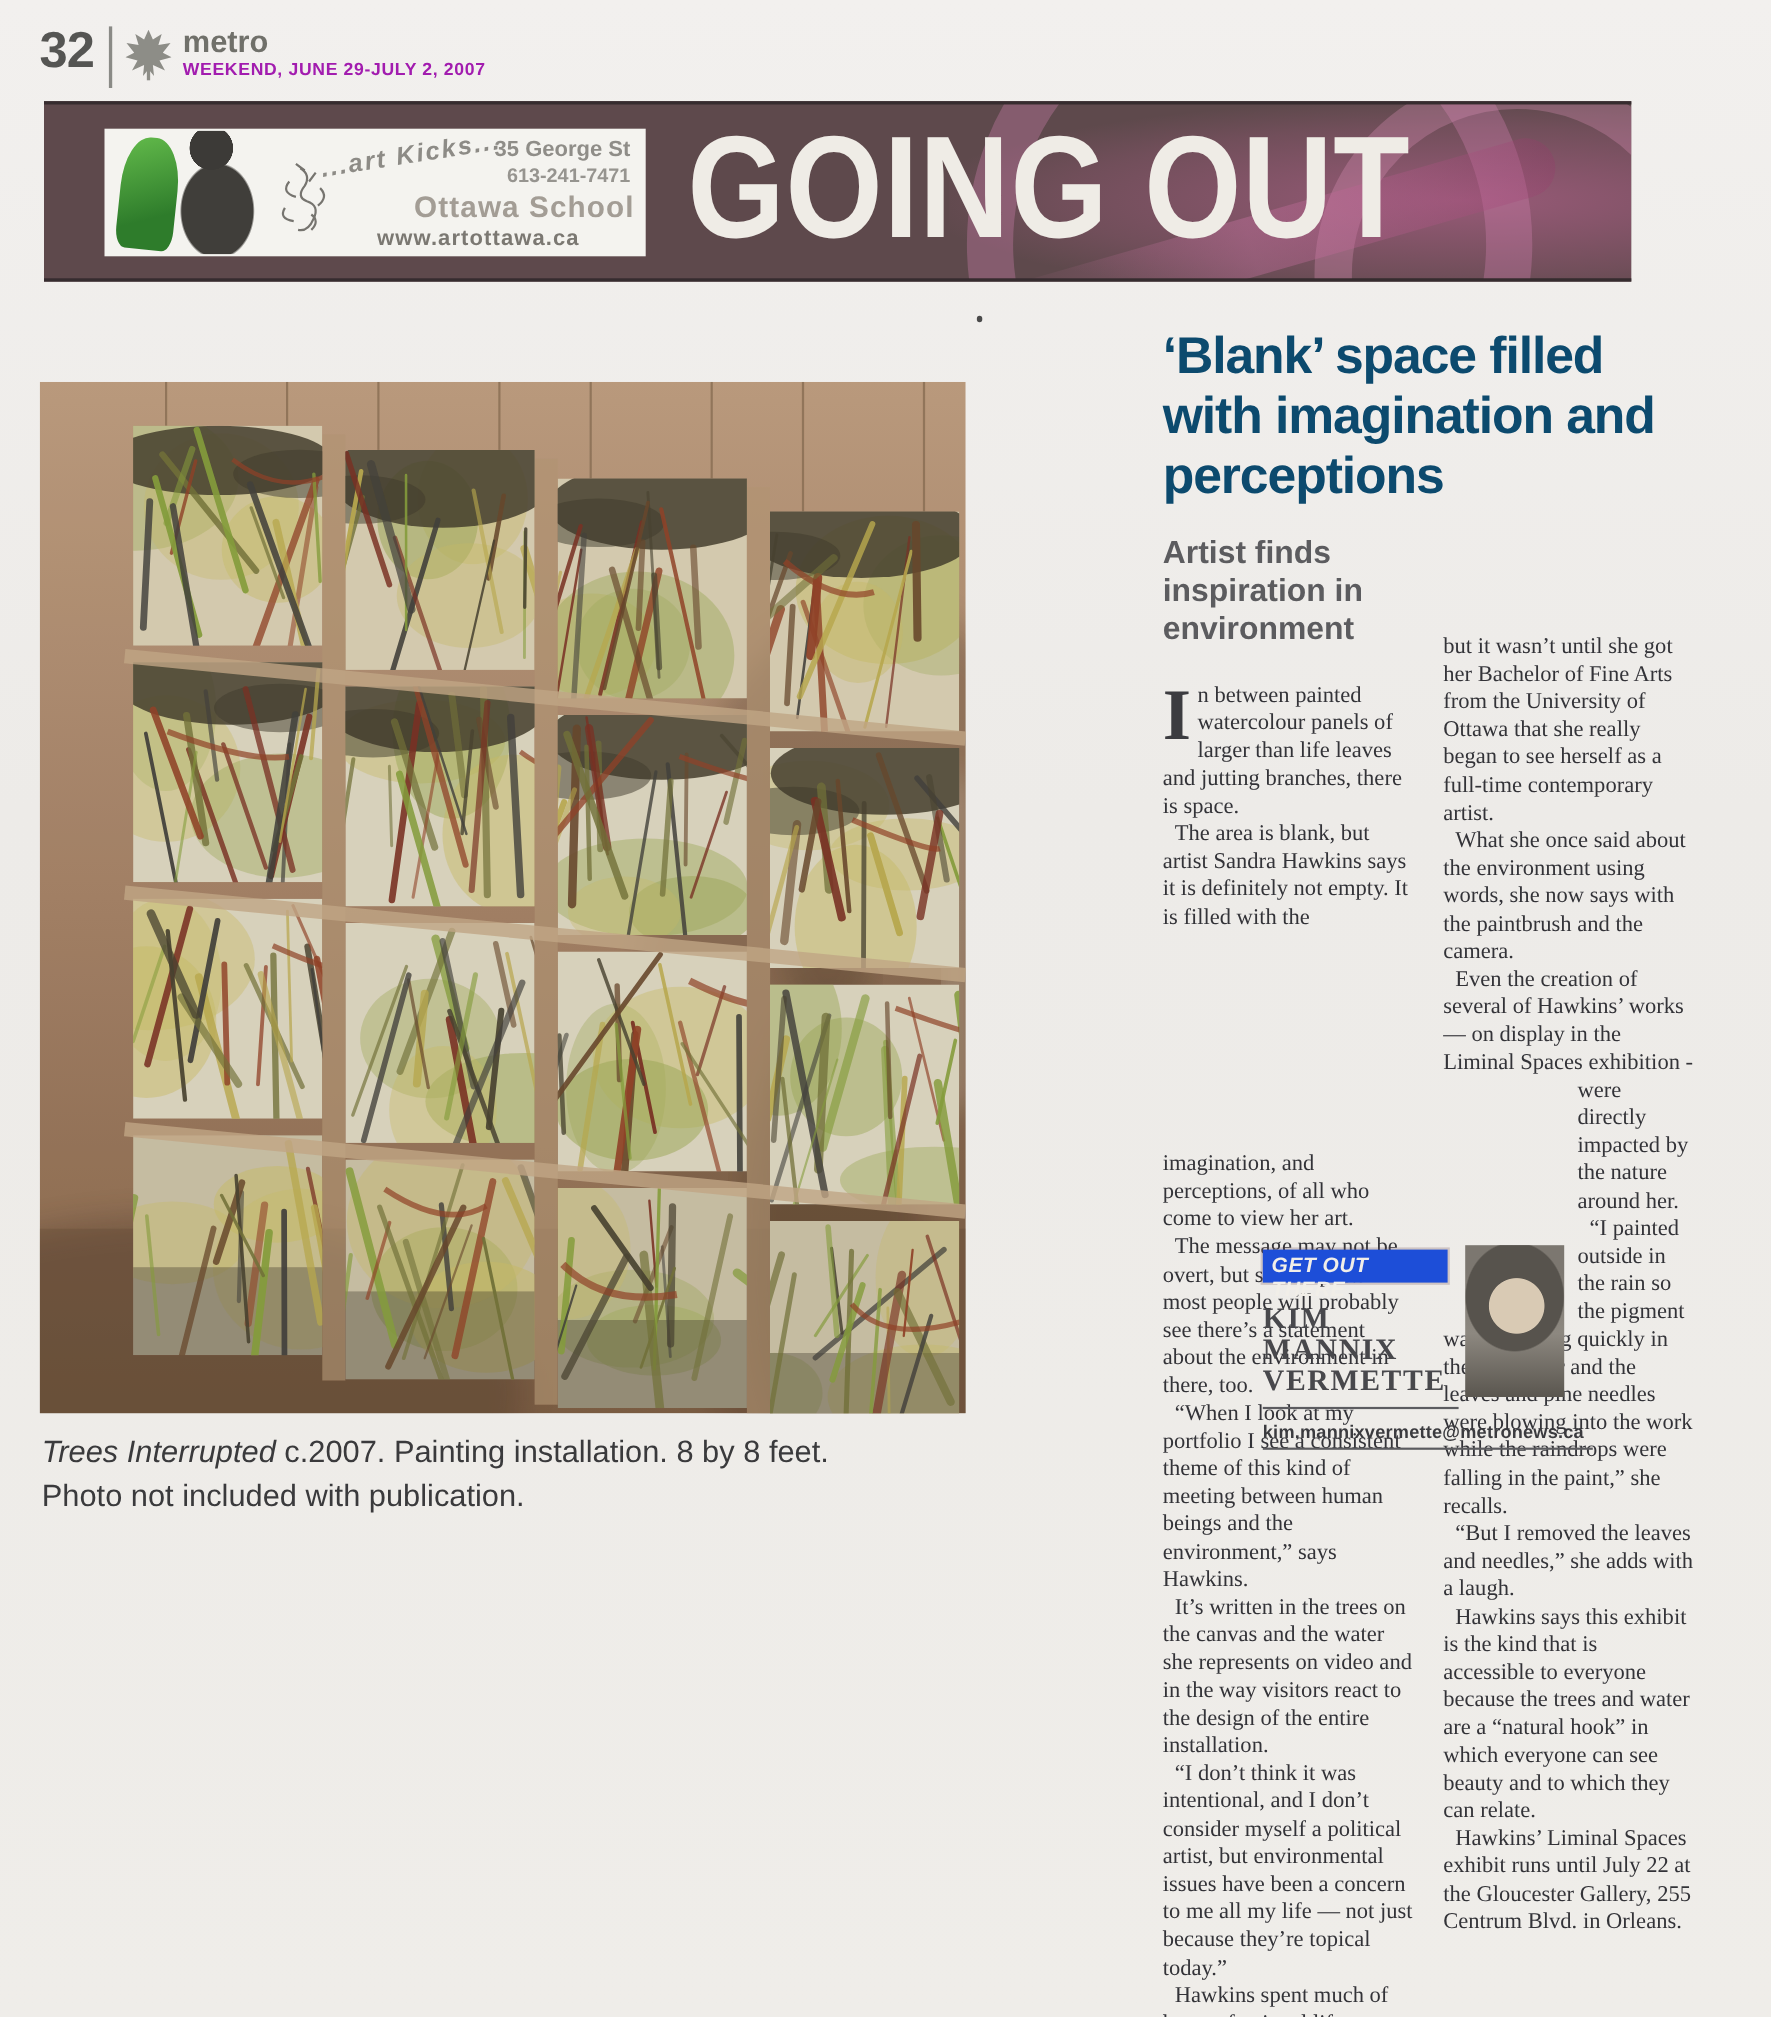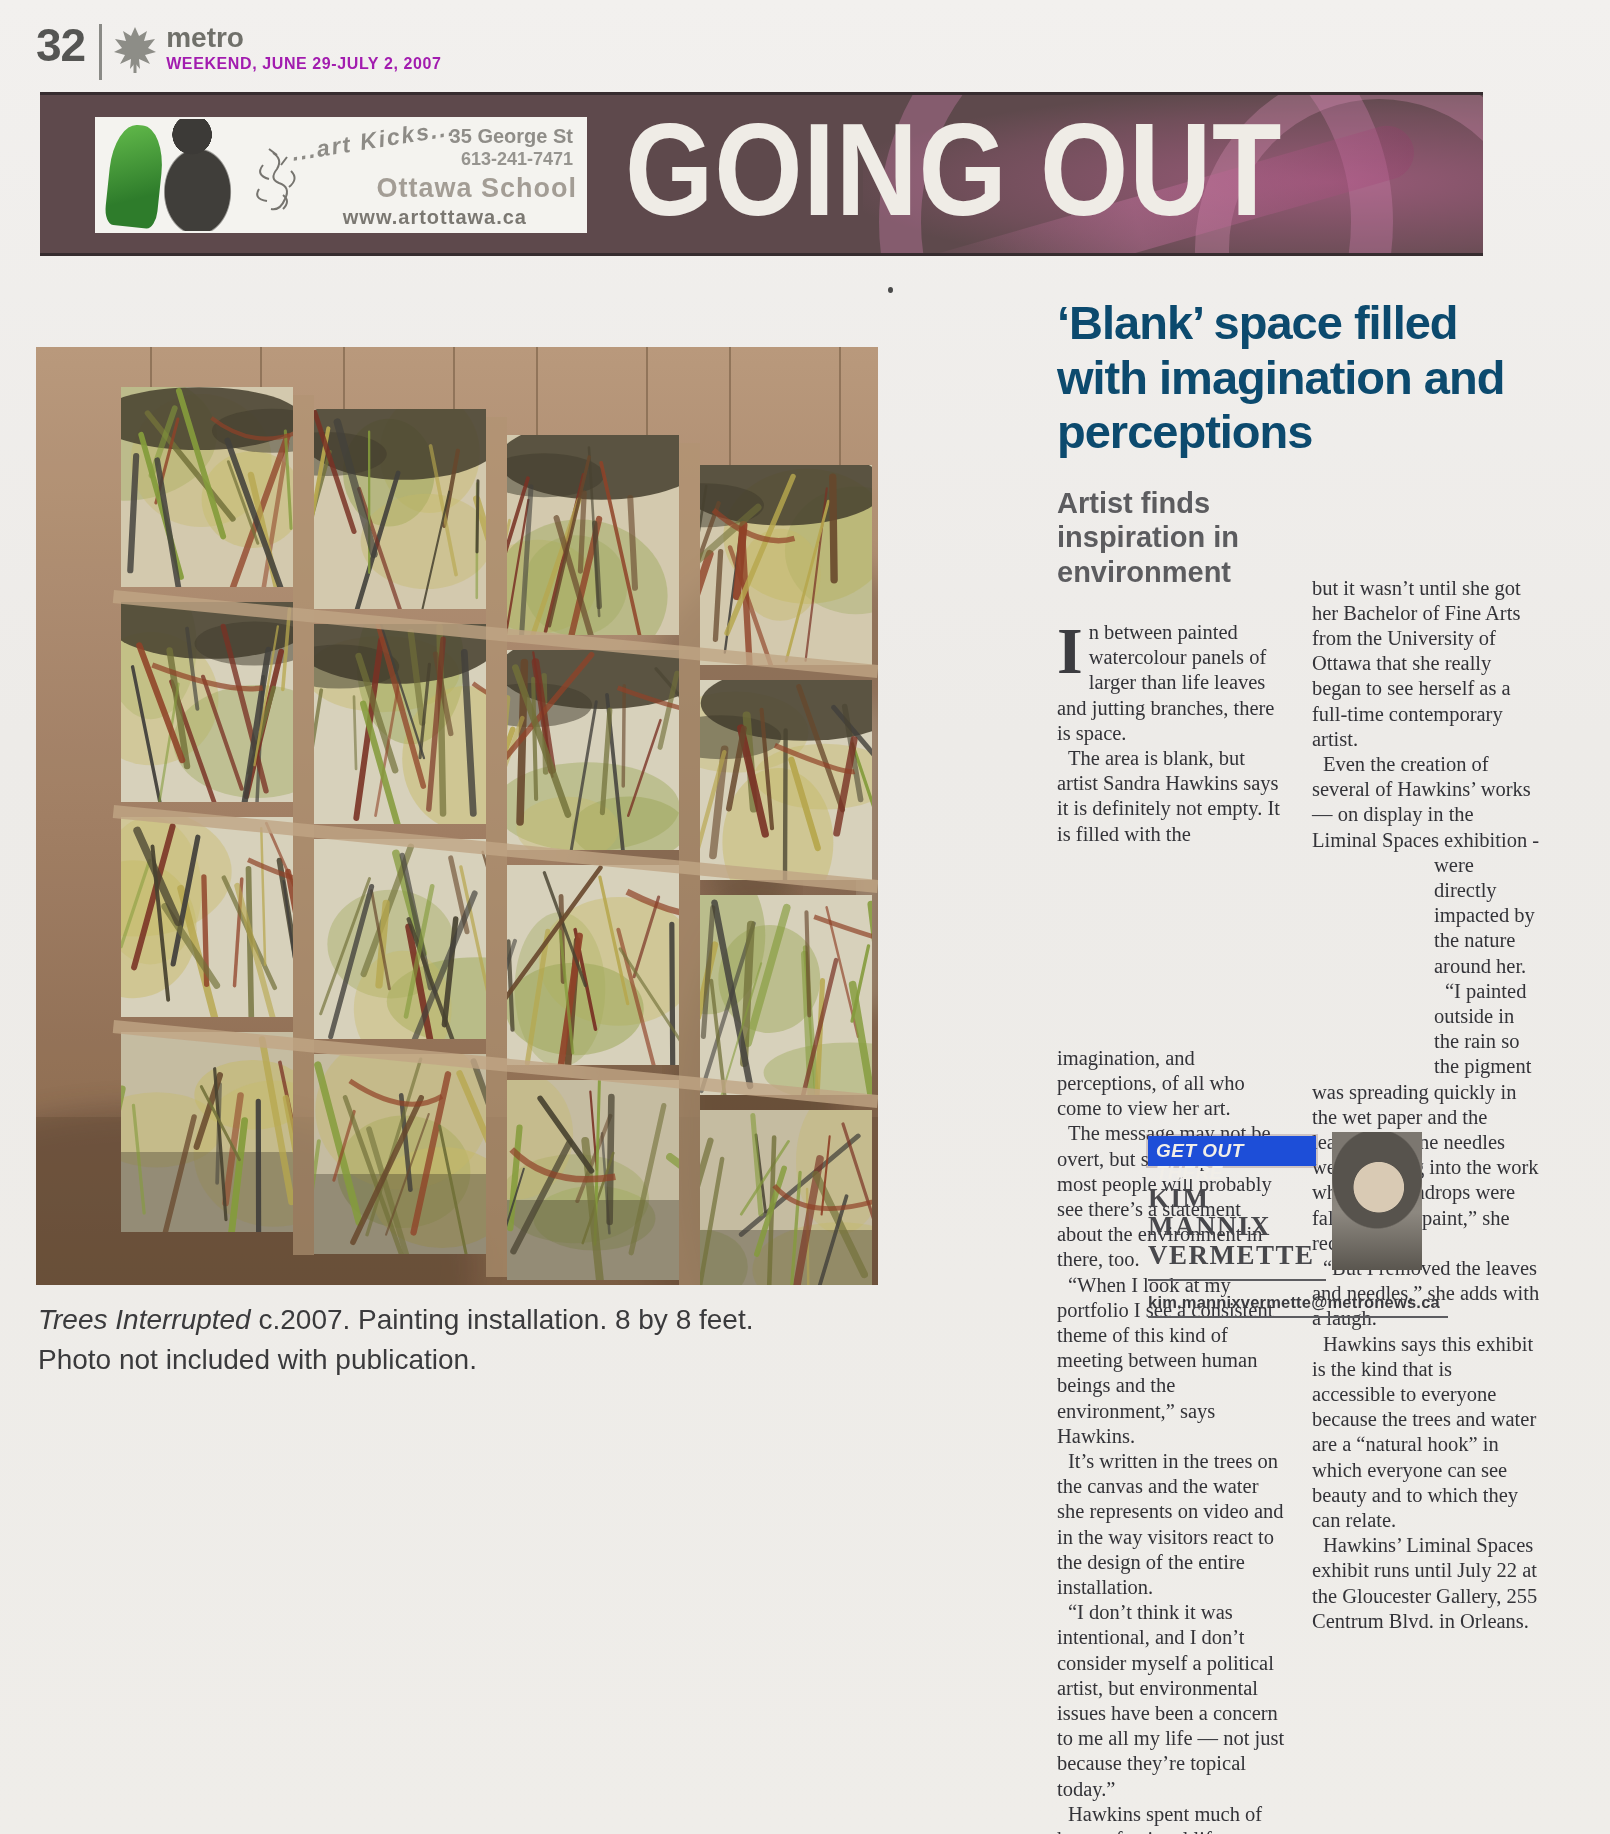--- a/index.html
+++ b/index.html
@@ -583,20 +583,21 @@
       <p class="bp">The message may not be overt, but she suspects most people will probably see there’s a statement about the environment in there, too.</p>
       <p class="bp">“When I look at my portfolio I see a consistent theme of this kind of meeting between human beings and the environment,” says Hawkins.</p>
       <p class="bp">It’s written in the trees on the canvas and the water she represents on video and in the way visitors react to the design of the entire installation.</p>
       <p class="bp">“I don’t think it was intentional, and I don’t consider myself a political artist, but environmental issues have been a concern to me all my life — not just because they’re topical today.”</p>
       <p class="bp">Hawkins spent much of her professional life working as an environmental social scientist.</p>
 
     </div>
 
     <div class="colB">
       <p class="bp ni">but it wasn’t until she got her Bachelor of Fine Arts from the University of Ottawa that she really began to see herself as a full-time contemporary artist.</p>
+      <p class="bp">What she once said about the environment using words, she now says with the paintbrush and the camera.</p>
       <p class="bp"><span>Even the creation of several of Hawkins’ works — on display in the Liminal Spaces exhibition - were </span><span class="cut cut-l"></span><span>directly impacted by the nature around her.</span></p>
       <p class="bp">“I painted outside in the rain so the pigment was spreading quickly in the wet paper and the leaves and pine needles were blowing into the work while the raindrops were falling in the paint,” she recalls.</p>
       <p class="bp">“But I removed the leaves and needles,” she adds with a laugh.</p>
       <p class="bp">Hawkins says this exhibit is the kind that is accessible to everyone because the trees and water are a “natural hook” in which everyone can see beauty and to which they can relate.</p>
       <p class="bp">Hawkins’ Liminal Spaces exhibit runs until July 22 at the Gloucester Gallery, 255 Centrum Blvd. in Orleans.</p>
 
     </div>
 
     <div class="byline-box">
       <div class="kicker">GET OUT THERE</div>

